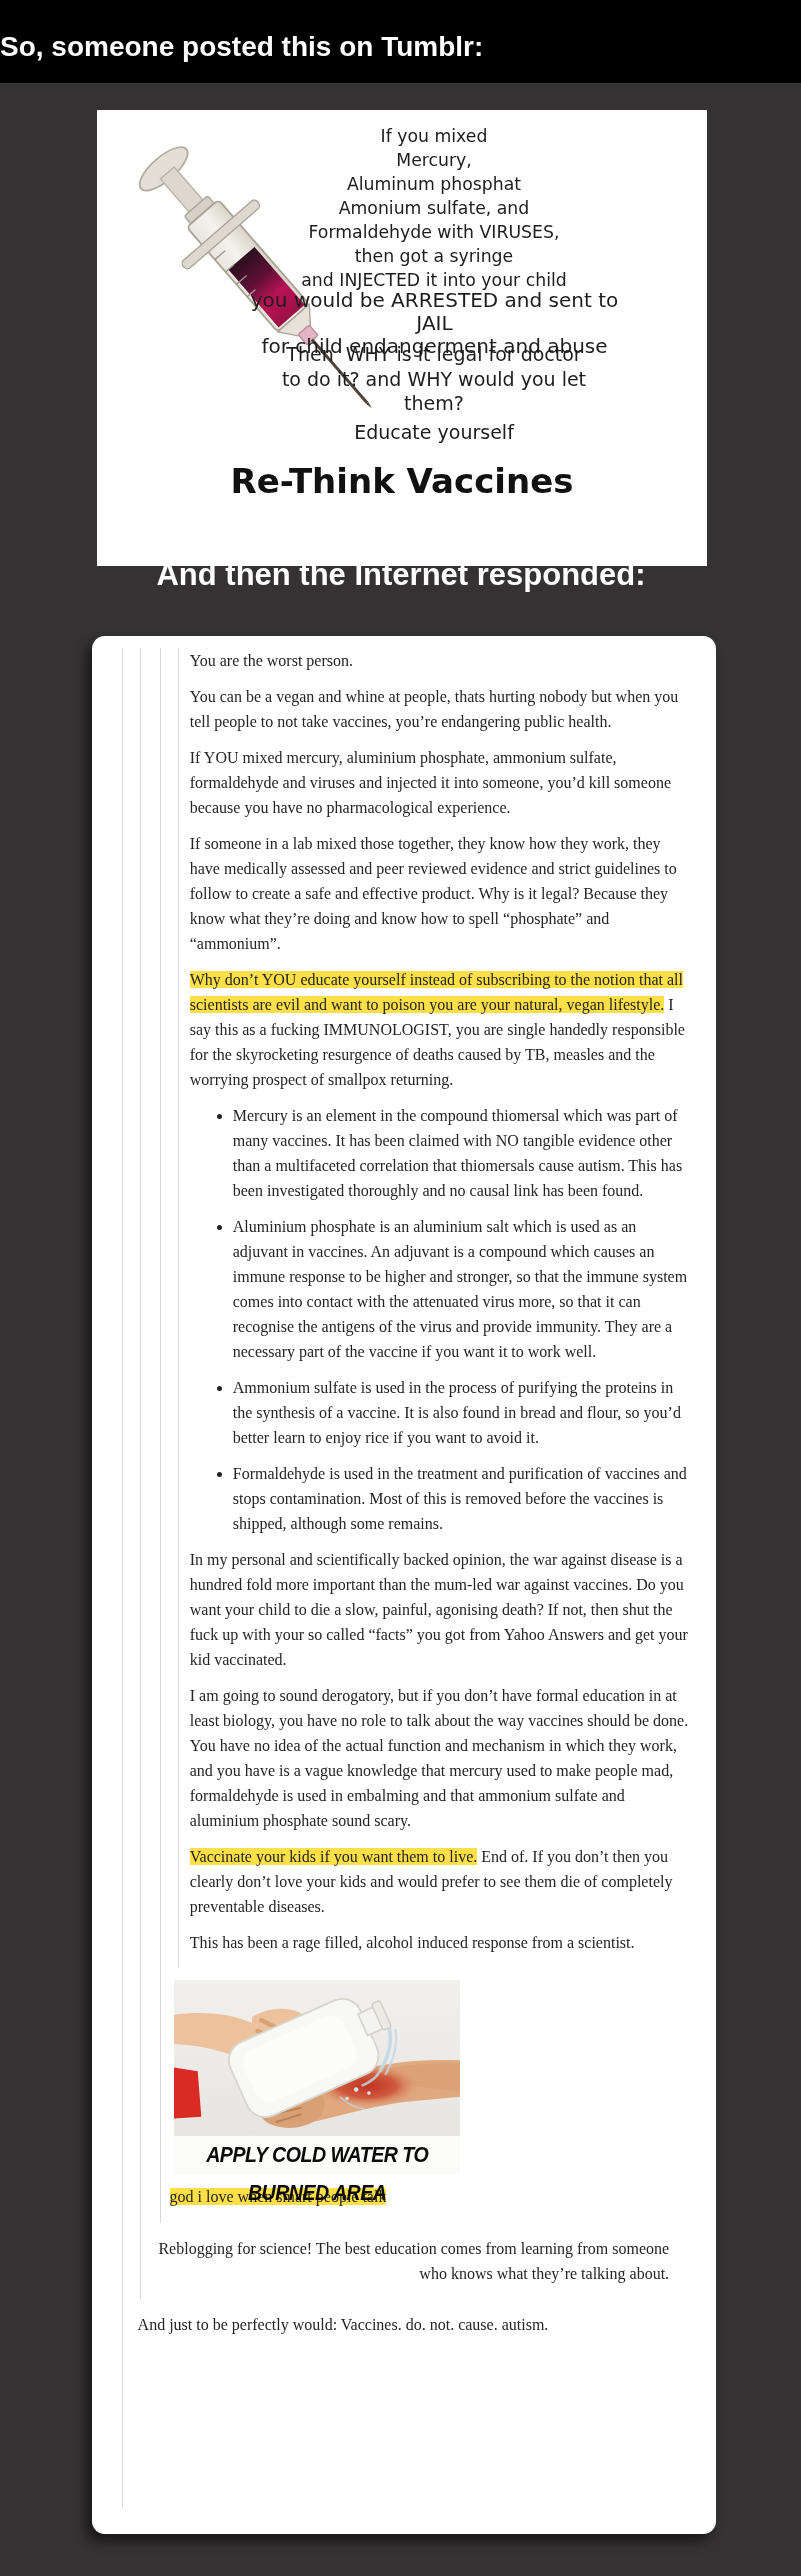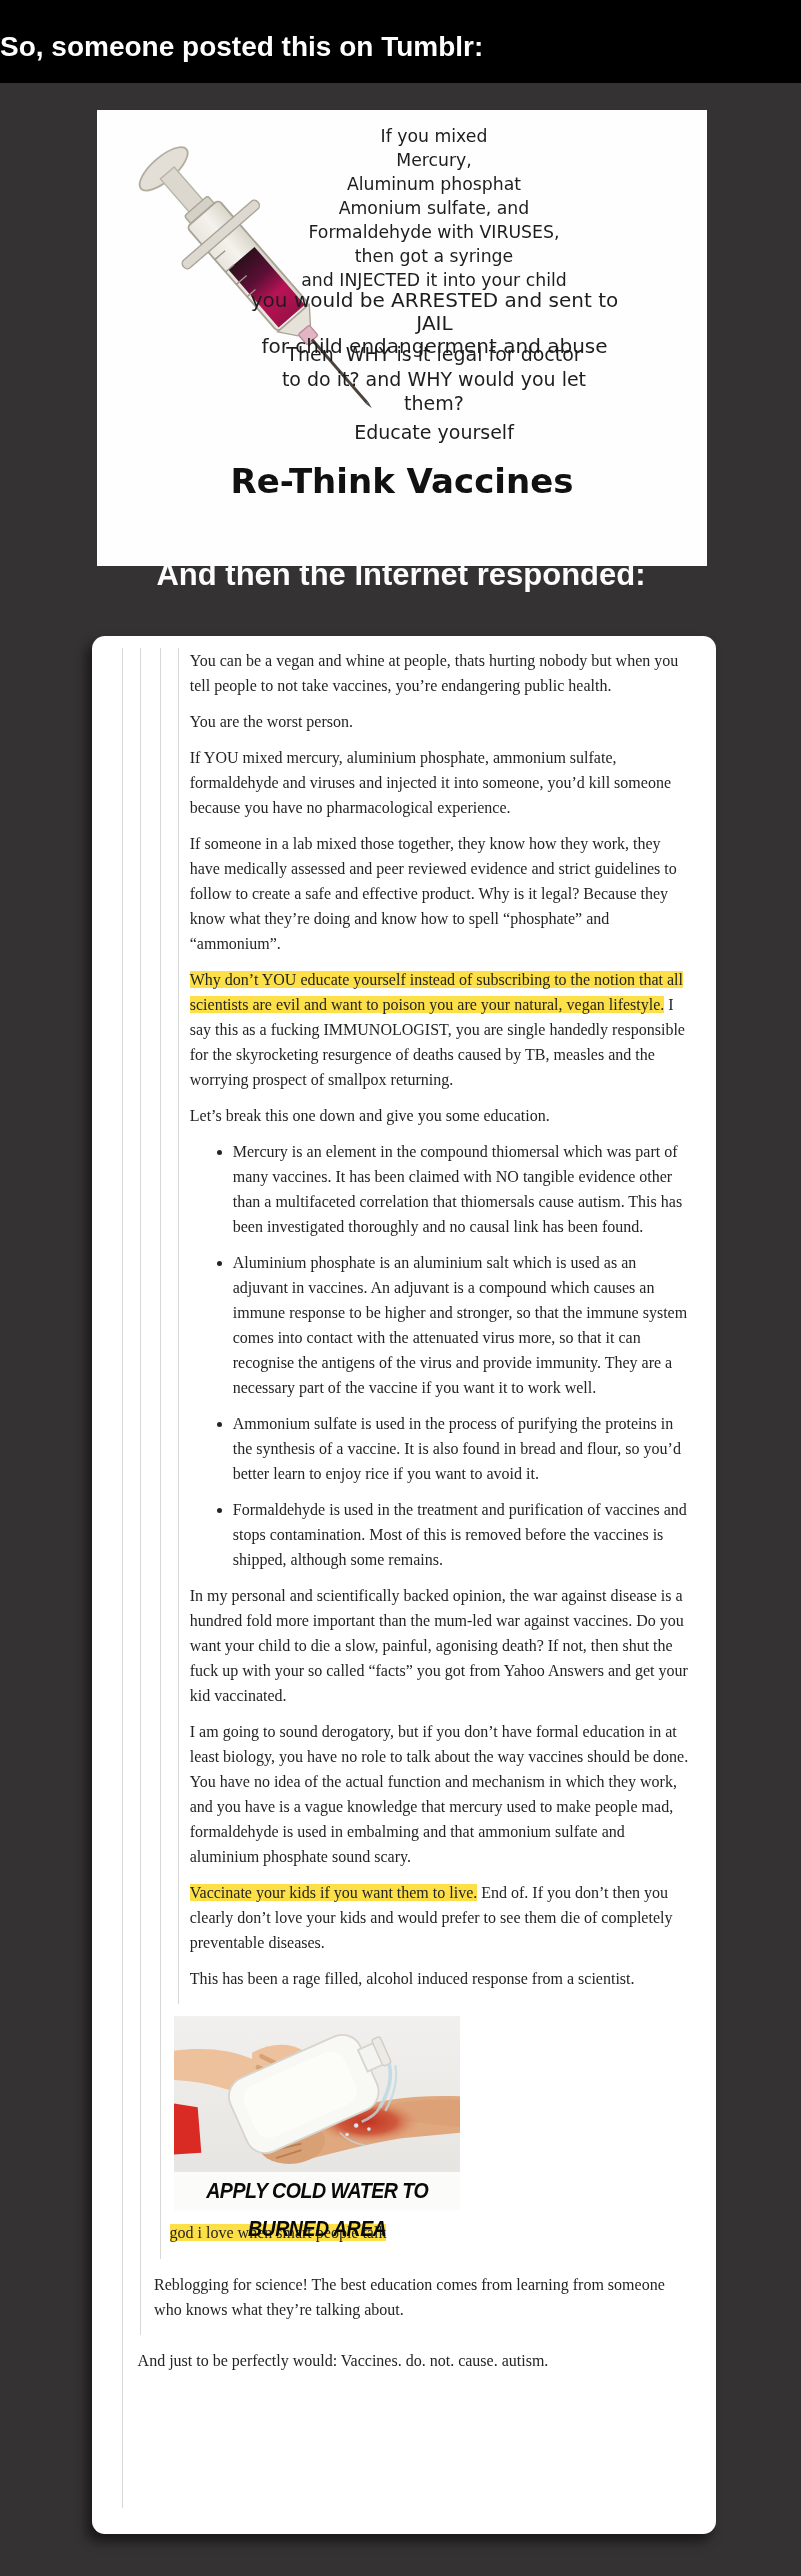--- a/index.html
+++ b/index.html
@@ -47,21 +47,21 @@
   .bq { border-left:1.8px solid #d8d8d8; overflow:hidden; padding-bottom:1.8px; }
   .bq1 { margin-left:30px; padding-left:14.6px; min-height:1858px; }
   .bq2 { margin-left:2.7px;  padding-left:12.8px; }
   .bq3 { margin-left:5.5px;  padding-left:9px; }
   .bq4 { margin-left:8.2px;  padding-left:11px; }
   .serif p { margin:0 0 11px; }
   .serif ul { margin:0 0 11px; padding-left:43px; }
   .serif li { margin-bottom:11px; }
   .hl { background:#fde047; }
   .god-line { margin:12.8px 0 12.8px !important; }
-  .reblog   { margin:12.8px 0 11px !important; max-width:515px; }
+  .reblog   { margin:12.8px 0 11px !important; max-width:515px;text-align:right; }
   .final    { margin:12.8px 0 5.5px  !important; max-width:547px; }
   
   figure.burn { margin:12px 0 12px 4.6px; width:286px;font-style:italic; }
   .burn-photo { display:block; width:286px; height:156px; }
   .burn-caption {
     width:286px; height:35px; background:#fbfbf9; color:#0a0a0a;
     font-family:"Liberation Sans",sans-serif; font-weight:bold; font-size:19.6px;
     letter-spacing:-0.5px; text-align:center; line-height:34px;
     transform:scaleY(1.1); transform-origin:center top;
   }
@@ -125,26 +125,25 @@
   </div>
 
   <div class="title2">And then the Internet responded:</div>
 
   <div class="card serif">
     <div class="bq bq1">
       <div class="bq bq2">
         <div class="bq bq3">
 
           <div class="bq bq4" id="response-body">
+              <p><span>You are the worst person.</span></p>
               <p><span>You can be a vegan and whine at people, thats hurting nobody but when you tell people to not take vaccines, you’re endangering public health.</span></p>
-              <p><span>You are the worst person.</span></p>
               <p><span>If YOU mixed mercury, aluminium phosphate, ammonium sulfate, formaldehyde and viruses and injected it into someone, you’d kill someone because you have no pharmacological experience.</span></p>
               <p><span>If someone in a lab mixed those together, they know how they work, they have medically assessed and peer reviewed evidence and strict guidelines to follow to create a safe and effective product. Why is it legal? Because they know what they’re doing and know how to spell “phosphate” and “ammonium”.</span></p>
               <p><span class="hl">Why don’t YOU educate yourself instead of subscribing to the notion that all scientists are evil and want to poison you are your natural, vegan lifestyle.</span><span> I say this as a fucking IMMUNOLOGIST, you are single handedly responsible for the skyrocketing resurgence of deaths caused by TB, measles and the worrying prospect of smallpox returning.</span></p>
-              <p><span>Let’s break this one down and give you some education.</span></p>
               <ul>
                 <li><span>Mercury is an element in the compound thiomersal which was part of many vaccines. It has been claimed with NO tangible evidence other than a multifaceted correlation that thiomersals cause autism. This has been investigated thoroughly and no causal link has been found.</span></li>
                 <li><span>Aluminium phosphate is an aluminium salt which is used as an adjuvant in vaccines. An adjuvant is a compound which causes an immune response to be higher and stronger, so that the immune system comes into contact with the attenuated virus more, so that it can recognise the antigens of the virus and provide immunity. They are a necessary part of the vaccine if you want it to work well.</span></li>
                 <li><span>Ammonium sulfate is used in the process of purifying the proteins in the synthesis of a vaccine. It is also found in bread and flour, so you’d better learn to enjoy rice if you want to avoid it.</span></li>
                 <li><span>Formaldehyde is used in the treatment and purification of vaccines and stops contamination. Most of this is removed before the vaccines is shipped, although some remains.</span></li>
               </ul>
               <p><span>In my personal and scientifically backed opinion, the war against disease is a hundred fold more important than the mum-led war against vaccines. Do you want your child to die a slow, painful, agonising death? If not, then shut the fuck up with your so called “facts” you got from Yahoo Answers and get your kid vaccinated.</span></p>
               <p><span>I am going to sound derogatory, but if you don’t have formal education in at least biology, you have no role to talk about the way vaccines should be done. You have no idea of the actual function and mechanism in which they work, and you have is a vague knowledge that mercury used to make people mad, formaldehyde is used in embalming and that ammonium sulfate and aluminium phosphate sound scary.</span></p>
               <p><span class="hl">Vaccinate your kids if you want them to live.</span><span> End of. If you don’t then you clearly don’t love your kids and would prefer to see them die of completely preventable diseases.</span></p>
               <p><span>This has been a rage filled, alcohol induced response from a scientist.</span></p>

